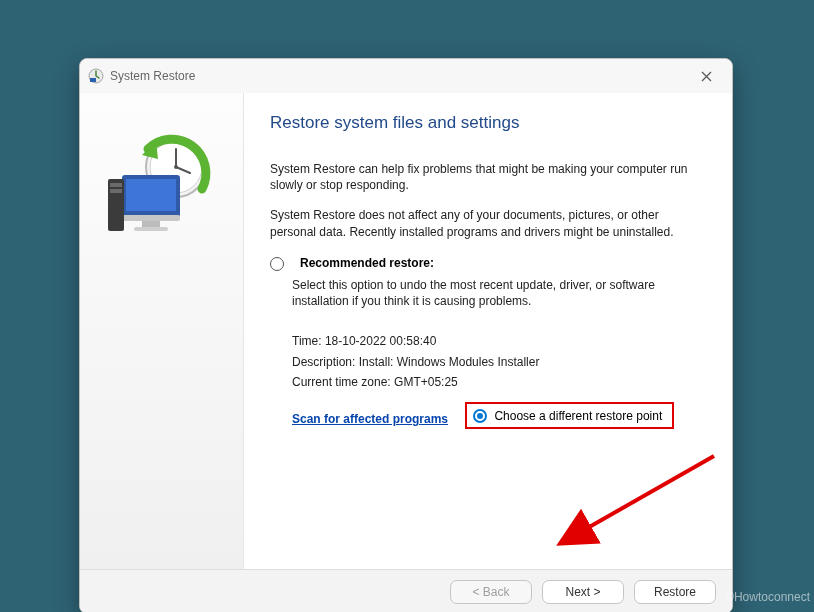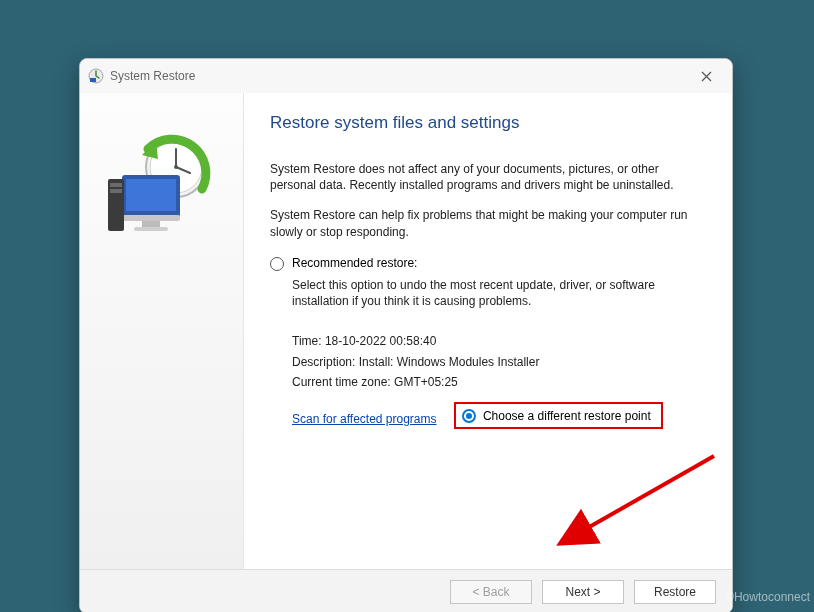--- a/index.html
+++ b/index.html
@@ -83,22 +83,23 @@
     .para {
       font-size: 12px;
       color: #222;
       line-height: 1.35;
       margin-bottom: 14px;
       max-width: 420px;
     }
     .radio-row {
       display: flex;
       align-items: flex-start;
-      gap: 8px;
+      gap: 16px;
       margin-top: 16px;
+      font-weight: bold;
     }
     .radio {
       width: 14px;
       height: 14px;
       border: 1.5px solid #555;
       border-radius: 50%;
       margin-top: 1px;
       position: relative;
       flex-shrink: 0;
       background: #fff;
@@ -131,20 +132,21 @@
       color: #222;
       line-height: 1.7;
     }
     .link {
       color: #0645ad;
       text-decoration: underline;
       cursor: pointer;
       display: inline-block;
       margin: 10px 0 0 22px;
       font-size: 12px;
+      font-weight: bold;
     }
     .highlight-box {
       border: 2.5px solid #e00000;
       padding: 4px 10px 4px 6px;
       display: inline-flex;
       align-items: center;
       gap: 7px;
       margin: 10px 8px 0 14px;
     }
     .buttonbar {
@@ -155,21 +157,21 @@
       align-items: center;
       justify-content: flex-end;
       gap: 10px;
       padding: 0 16px;
     }
     .btn {
       min-width: 82px;
       height: 24px;
       background: #fff;
       border: 1px solid #c5c5c5;
-      border-radius: 0;
+      border-radius: 7px;
       font-size: 12px;
       color: #333;
       display: flex;
       align-items: center;
       justify-content: center;
       cursor: pointer;
     }
     .btn.disabled {
       color: #a0a0a0;
       background: #f7f7f7;
@@ -232,22 +234,22 @@
           <rect x="10" y="50" width="16" height="52" rx="2" fill="#3b3b3b"></rect>
           <rect x="12" y="54" width="12" height="4" fill="#6a6a6a"></rect>
           <rect x="12" y="60" width="12" height="4" fill="#6a6a6a"></rect>
         </svg>
       </div>
     </div>
 
     <div class="main">
       <div class="heading">Restore system files and settings</div>
 
+      <div class="para">System Restore can help fix problems that might be making your computer run slowly or stop responding.</div>
       <div class="para">System Restore does not affect any of your documents, pictures, or other personal data. Recently installed programs and drivers might be uninstalled.</div>
-      <div class="para">System Restore can help fix problems that might be making your computer run slowly or stop responding.</div>
 
       <div class="radio-row">
         <span class="radio"></span>
         <span class="radio-label">Recommended restore:</span>
       </div>
       <div class="sub-desc">Select this option to undo the most recent update, driver, or software installation if you think it is causing problems.</div>
 
       <div class="details-block">
         <div>
           <span>Time:</span>

